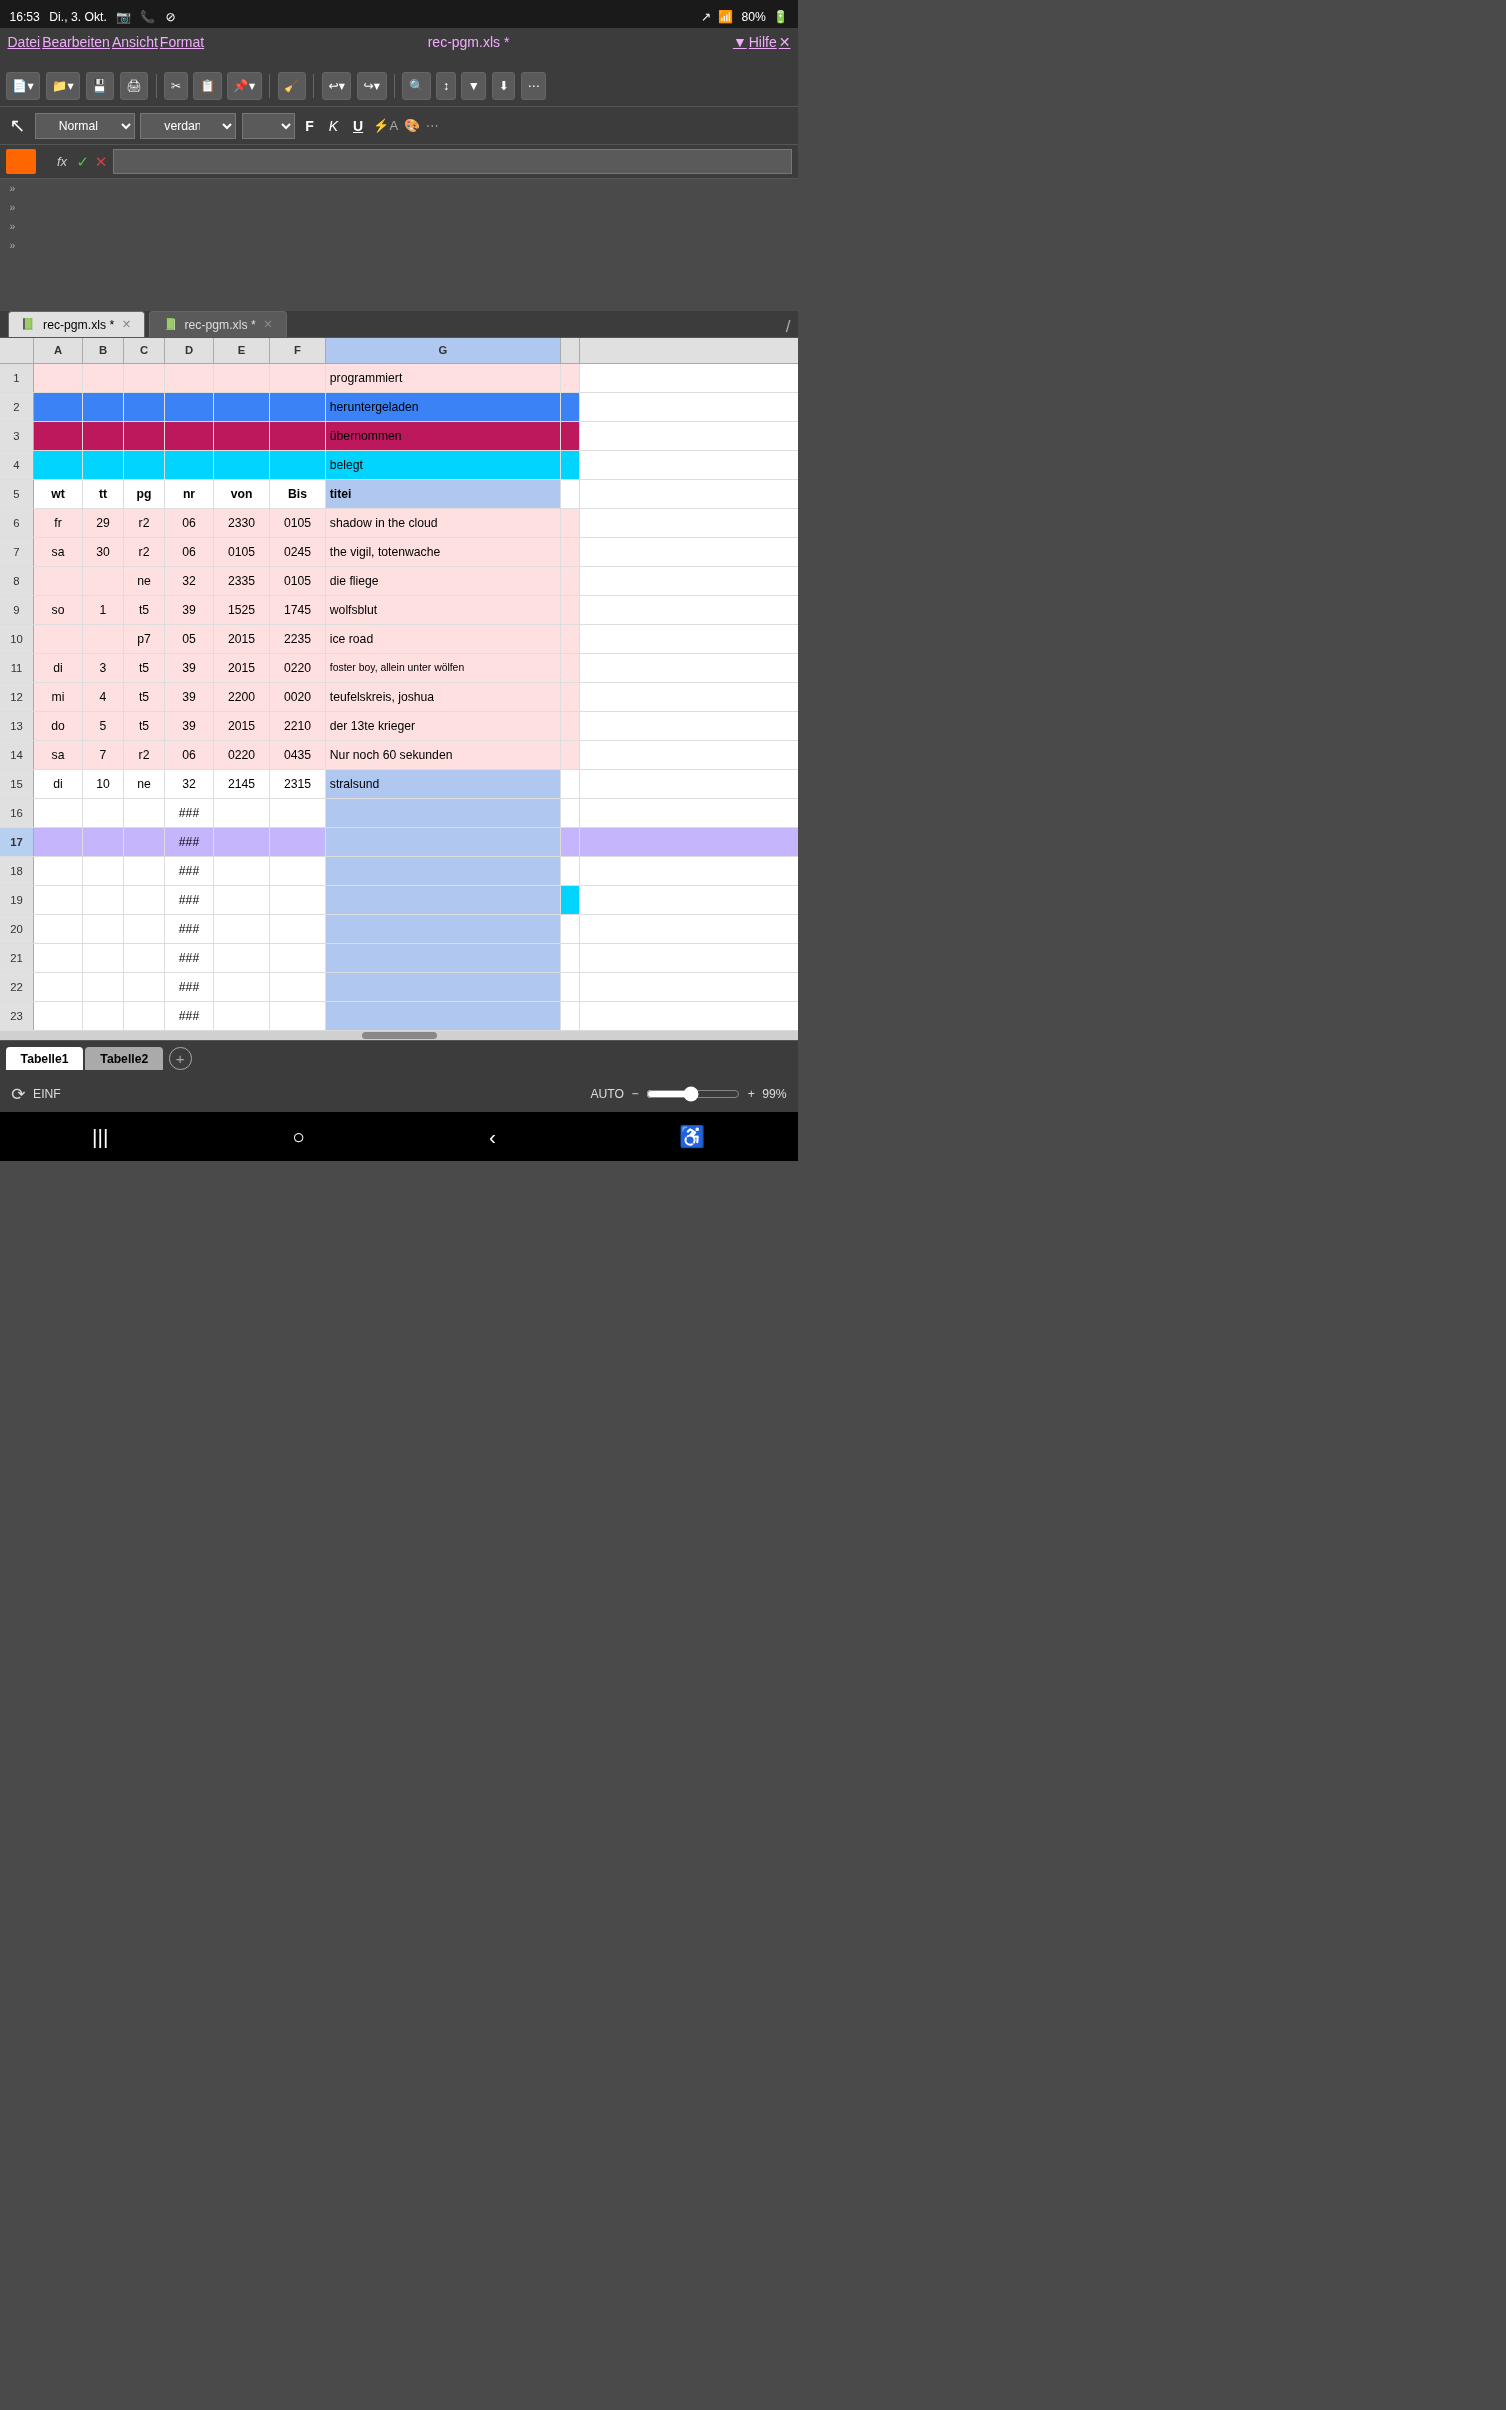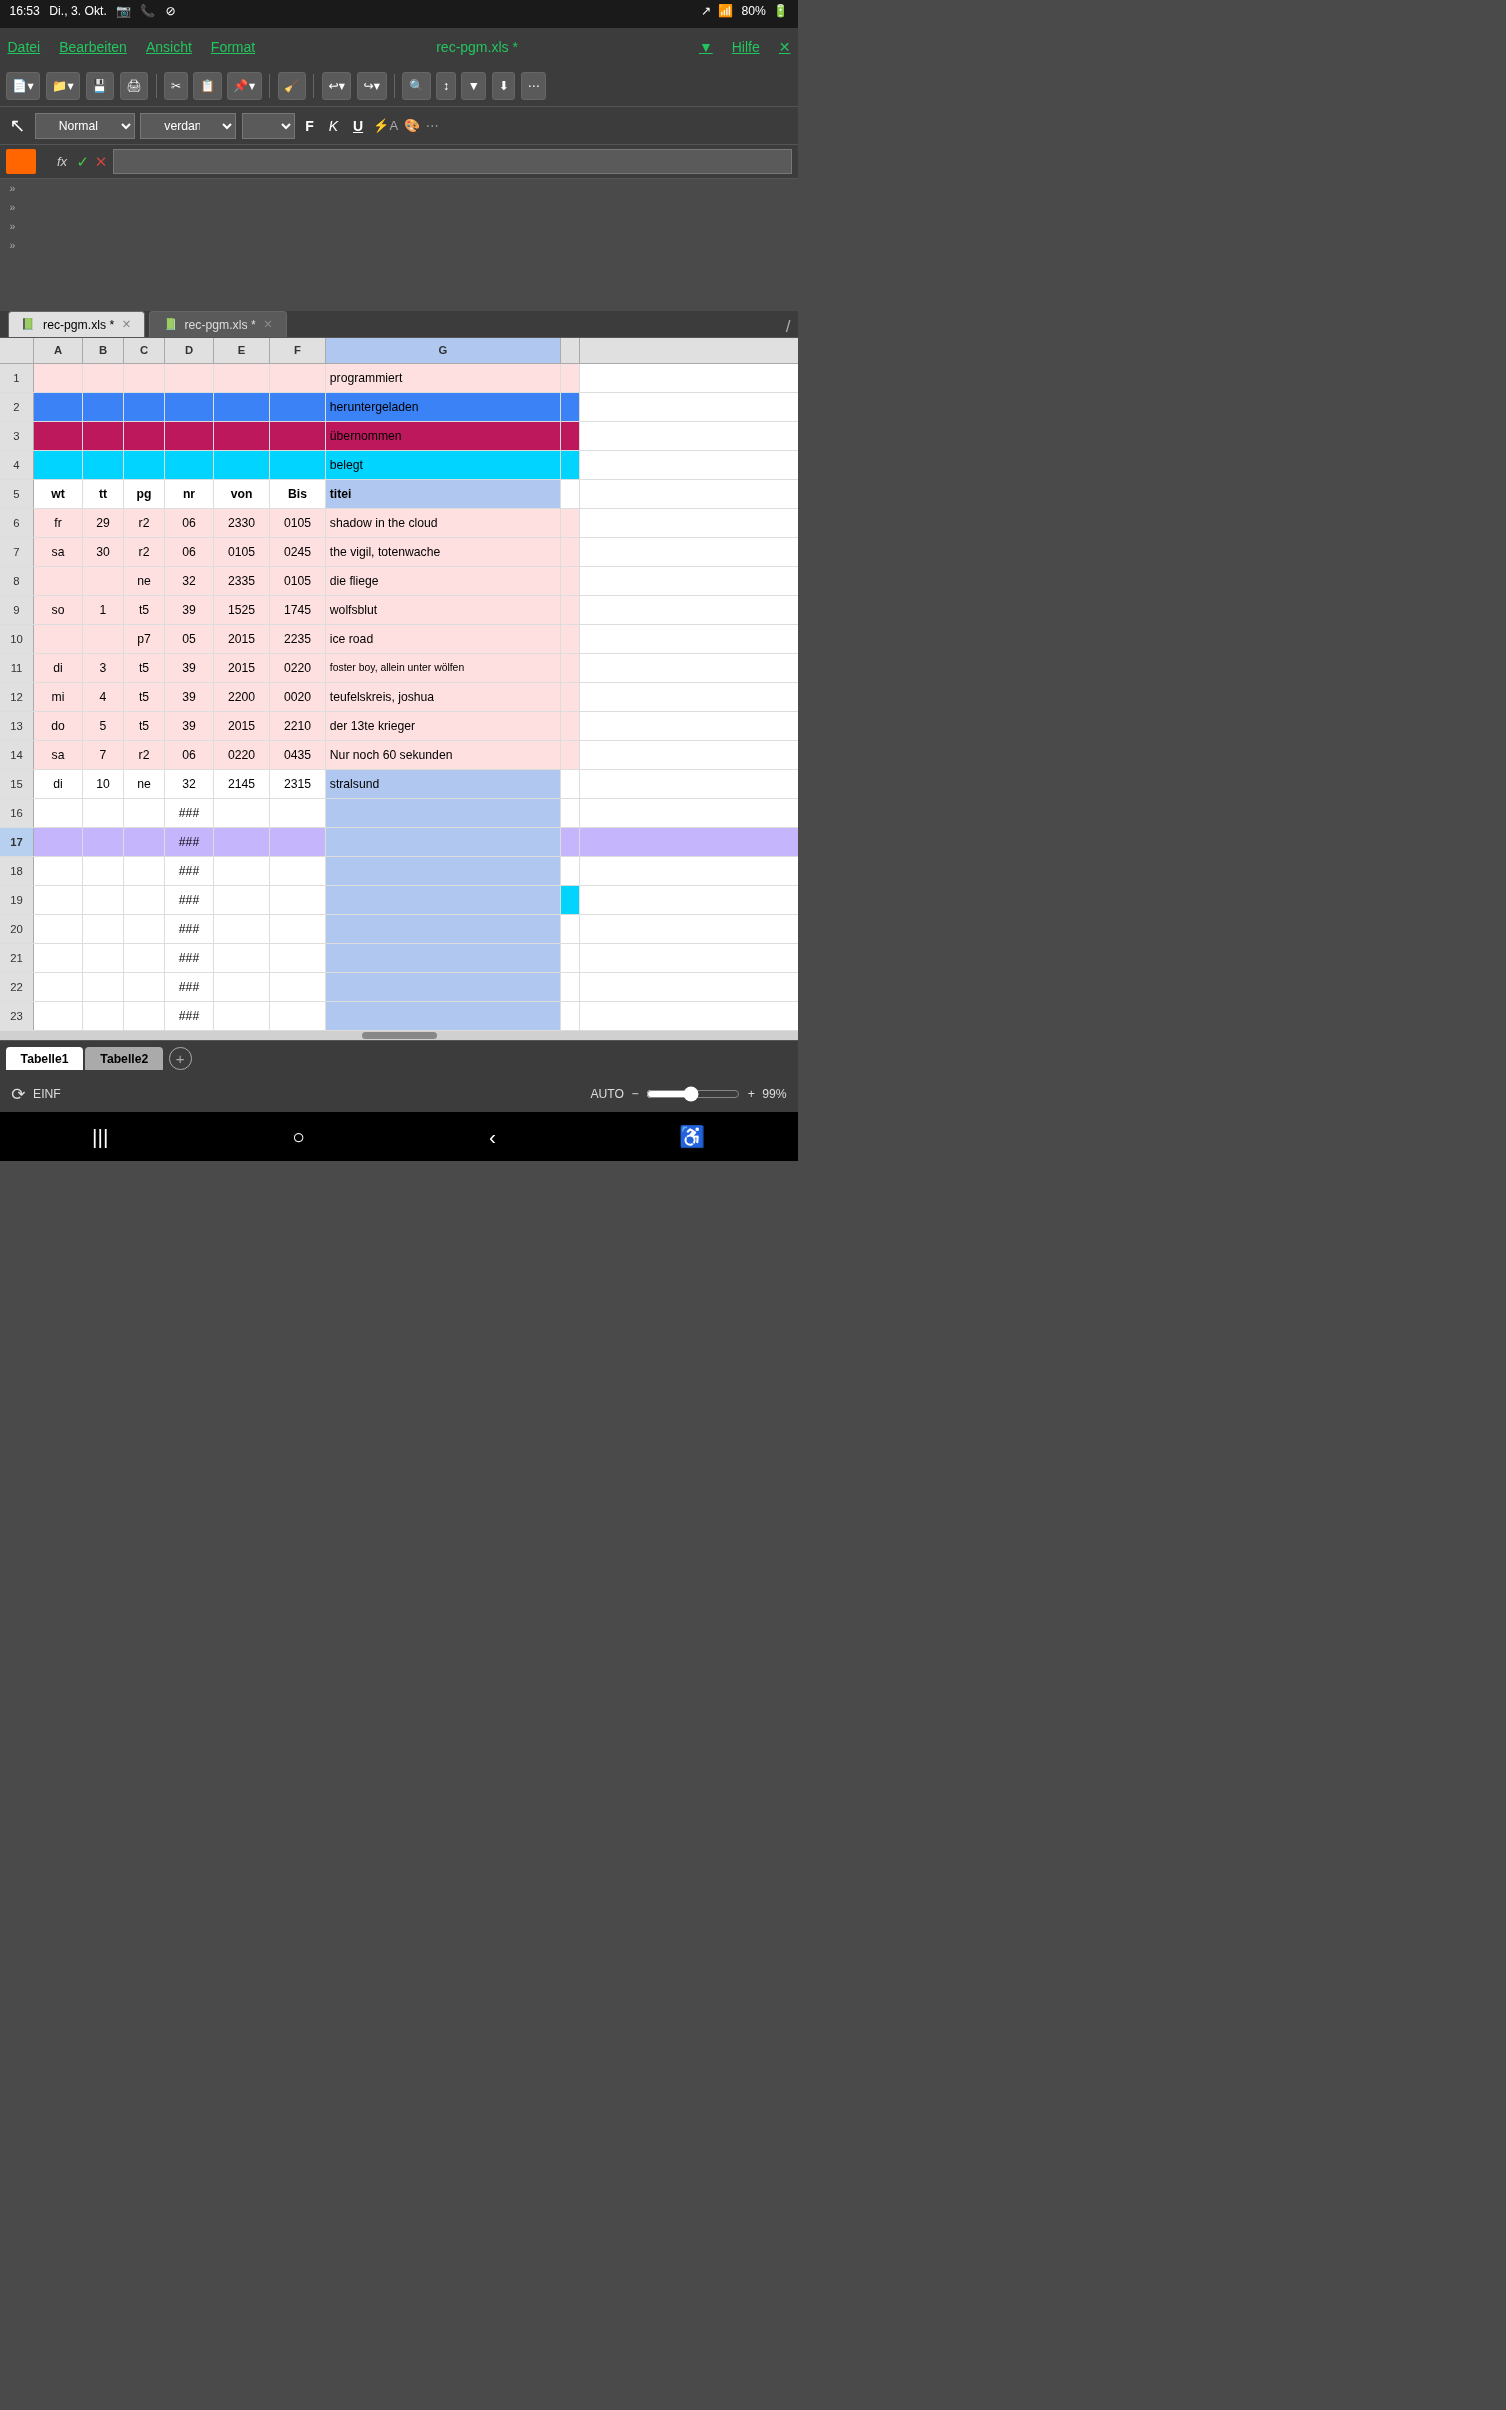--- a/index.html
+++ b/index.html
@@ -11,36 +11,36 @@
       font-size: 12.2px;
       overflow-x: hidden;
     }
 
     
     .status-bar {
       background: #1a1a1a;
       color: #fff;
       display: flex;
       justify-content: space-between;
-      align-items: flex-start;
+      align-items: flex-end;
       padding: 3.8px 9.4px;
       font-size: 12.2px;
       height: 28px;
     }
     .status-left { display: flex; gap: 9.4px; align-items: center; }
     .status-right { display: flex; gap: 7.5px; align-items: center; }
 
     
     .menu-bar {
       background: #3c3c3c;
-      color: #22c55e;
-      display: flex;
-      align-items: center;
+      color: #f0abfc;
+      display: flex;
+      align-items: flex-start;
       padding: 5.6px 7.5px;
-      gap: 19px;
+      gap: 2px;
       font-size: 14px;
       height: 38px;
     }
     .menu-bar span { cursor: pointer; text-decoration: underline; }
     .menu-title {
       flex: 1;
       text-align: center;
       font-size: 14px;
     }
     .menu-close { cursor: pointer; }

